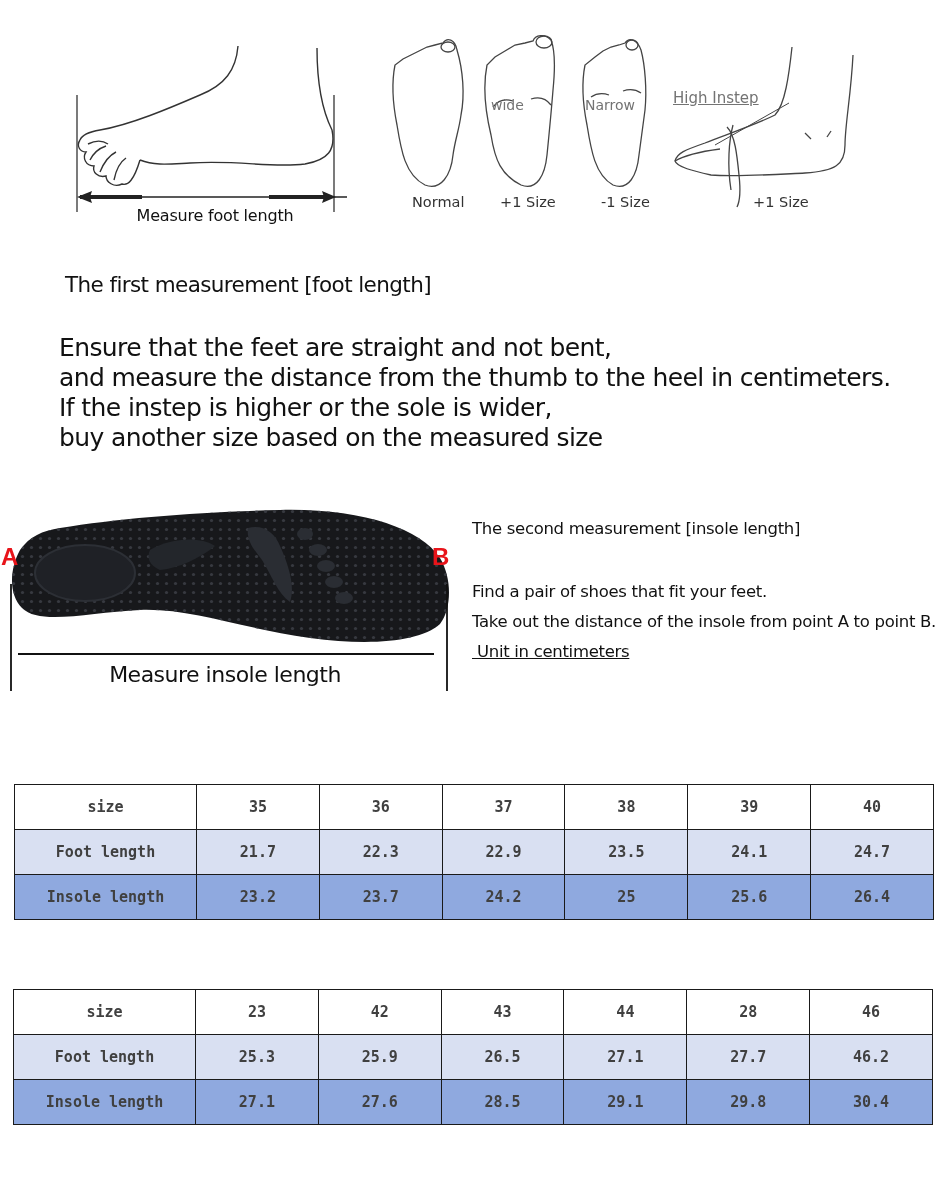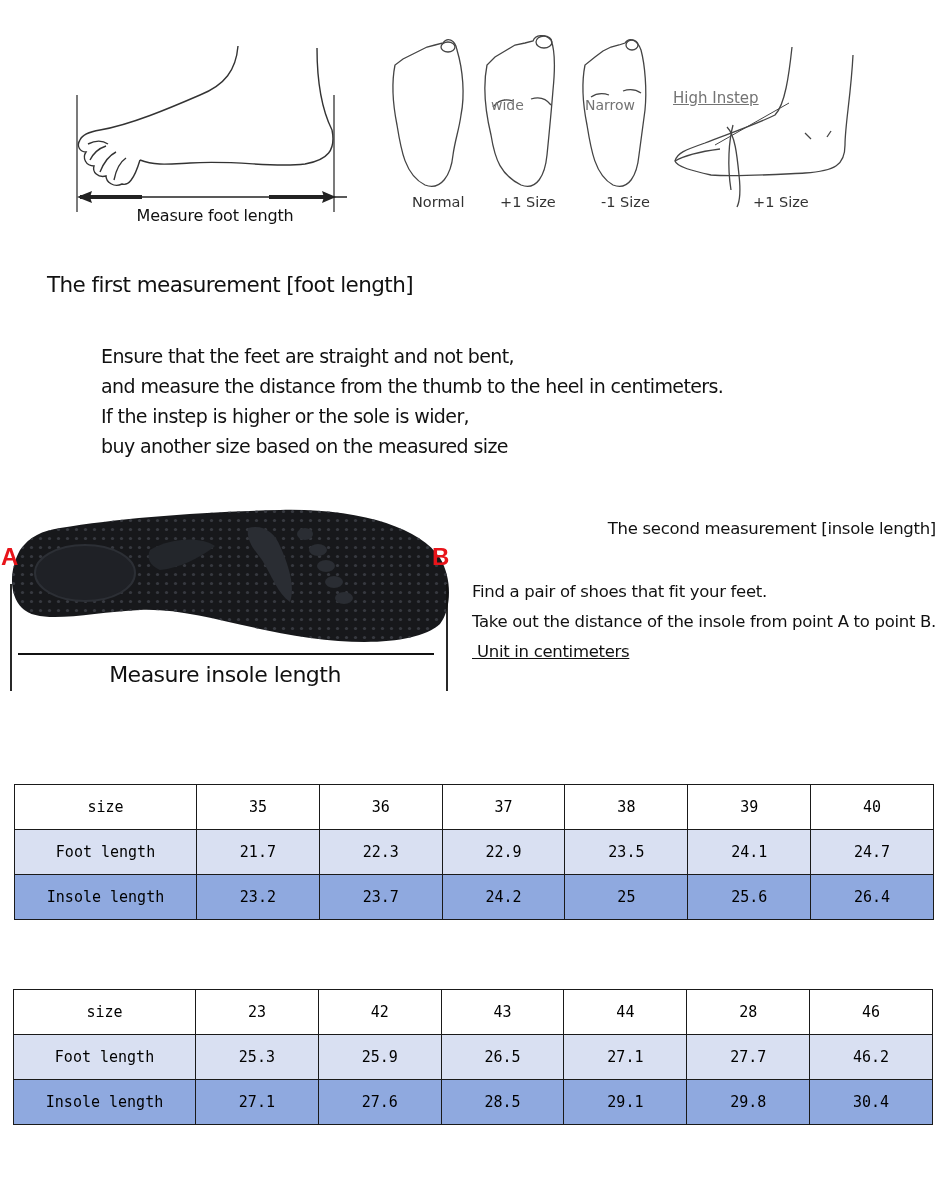--- a/index.html
+++ b/index.html
@@ -9,41 +9,41 @@
 
   
   .foot-side { left: 60px; top: 40px; width: 300px; height: 195px; }
   .foot-side-caption { left: 60px; top: 206px; width: 310px; text-align: center;
                        font-size: 16px; letter-spacing: -0.2px; }
   .foot-types { left: 375px; top: 25px; width: 490px; height: 190px; }
   .ft-label { font-size: 14.5px; color: #333; position: absolute; white-space: nowrap; margin-left: 16px; }
   .ft-inline { font-size: 14px; color: #737373; position: absolute; white-space: nowrap; }
 
   
-  .m1-title { left: 47px; top: 272px; font-size: 21.5px; letter-spacing: -0.6px; }
-  .m1-lines { left: 59px; top: 341px; font-size: 19px; line-height: 30px; letter-spacing: -0.6px; margin-left: 42px; }
+  .m1-title { left: 65px; top: 272px; font-size: 21.5px; letter-spacing: -0.6px; }
+  .m1-lines { left: 59px; top: 333px; font-size: 25px; line-height: 30px; letter-spacing: -0.6px; }
   .m1-lines div { white-space: nowrap; }
 
   
   .insole { left: 0px; top: 498px; width: 460px; height: 200px; }
   .label-a, .label-b { color: #e8141a; font-weight: bold; font-size: 24px; font-family: "Liberation Sans", sans-serif; }
   .label-a { left: 1px; top: 543px; }
   .label-b { left: 432px; top: 543px; }
   .insole-caption { left: 60px; top: 662px; width: 330px; text-align: center; font-size: 22px; letter-spacing: -0.5px; }
 
   
   .m2 { left: 472px; top: 517px; font-size: 16.5px; letter-spacing: -0.3px; }
   .m2 div { white-space: nowrap; }
-  .m2-title { height: 60px; line-height: 24px; text-align: right; }
+  .m2-title { height: 60px; line-height: 24px; }
   .m2-line { height: 30px; line-height: 30px; }
 
   
   table.size-table { position: absolute; border-collapse: collapse; table-layout: fixed;
-                     font-family: "DejaVu Sans Mono", "Liberation Mono", monospace; font-weight: normal;
-                     font-size: 15px; color: #000000; }
+                     font-family: "DejaVu Sans Mono", "Liberation Mono", monospace; font-weight: bold;
+                     font-size: 15px; color: #404040; }
   table.size-table td { border: 1.5px solid #1a1a1a; text-align: center; height: 44px; padding: 0; }
   table.size-table td.rh { width: 181px; }
   tr.row-size td { background: #ffffff; }
   tr.row-foot td { background: #d9e0f2; }
   tr.row-insole td { background: #8fa9df; }
   .t1 { left: 14px; top: 784px; width: 920px; }
   .t2 { left: 13px; top: 989px; width: 920px; }
 </style>
 </head>
 <body>

